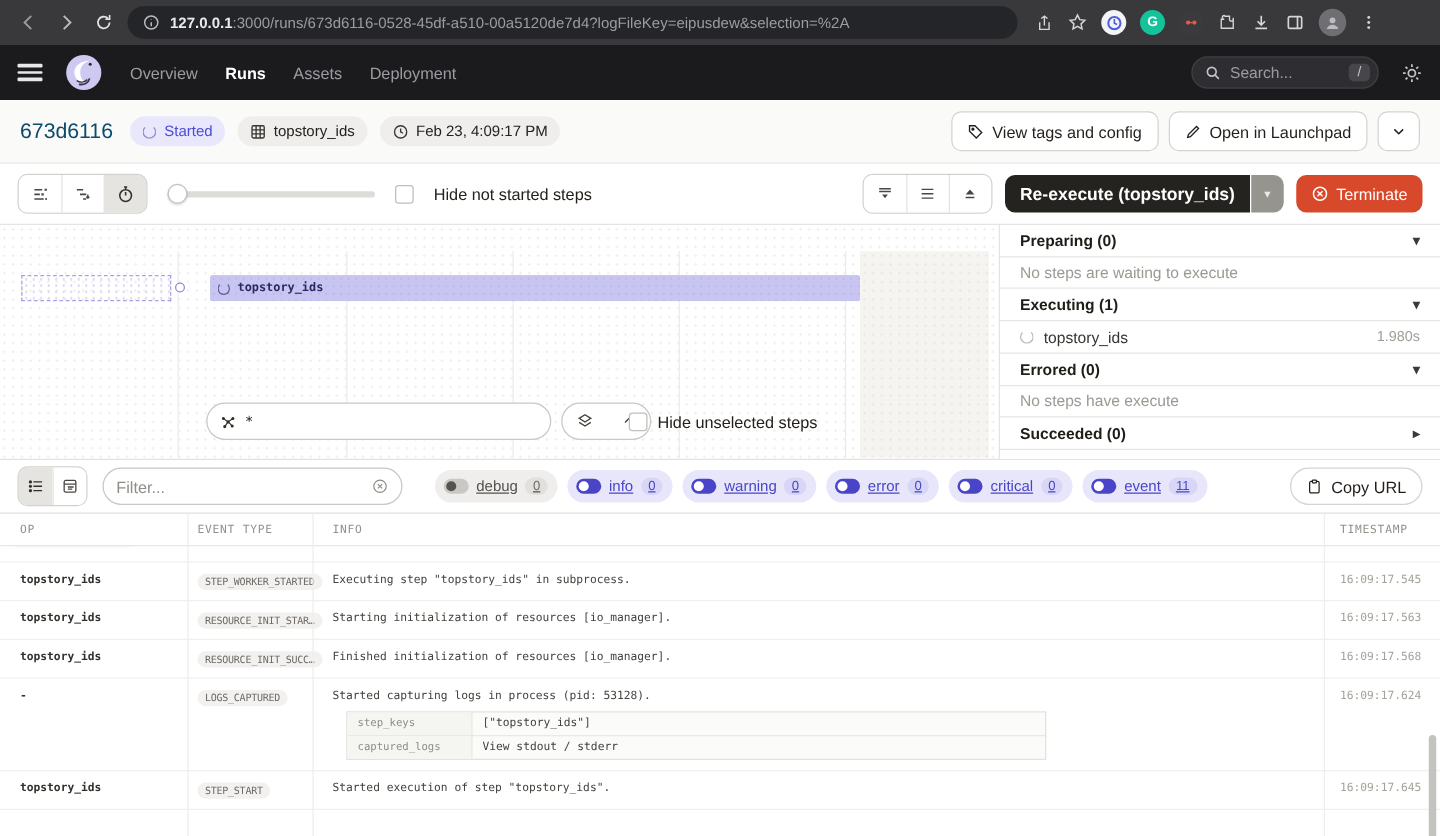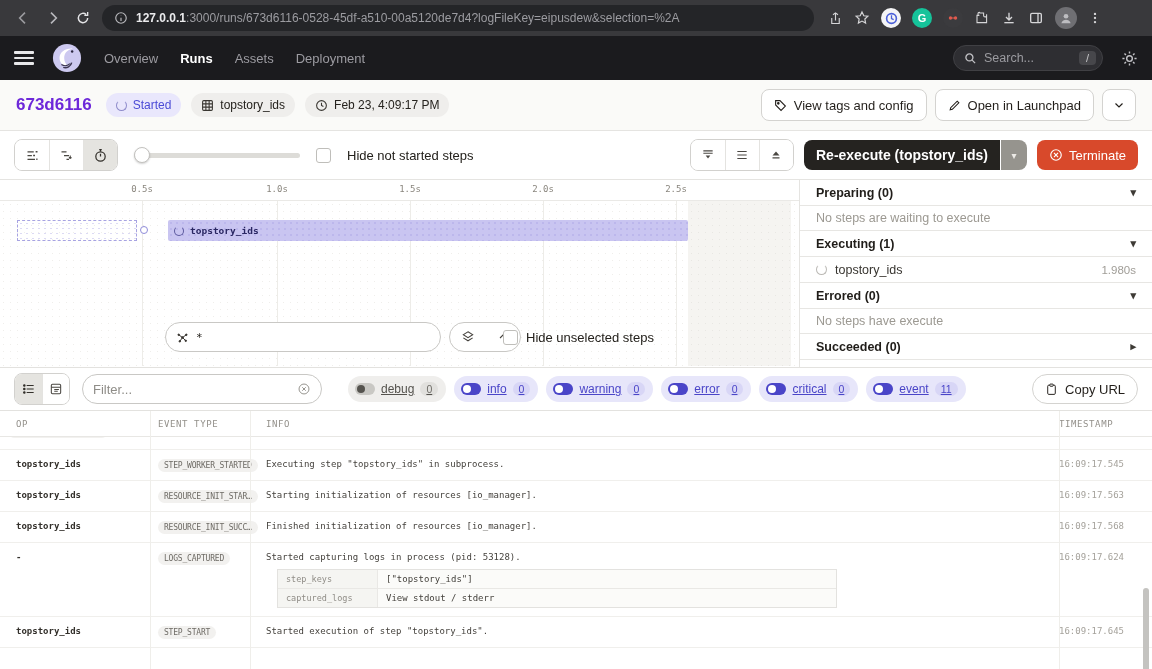--- a/index.html
+++ b/index.html
@@ -24,21 +24,21 @@
   .burger i { display:block; height:2.5px; background:#e8e8ea; border-radius:1px; }
   .navlinks { display:flex; gap:22px; margin-left:4px; }
   .navlink { font-size:13px; color:#9c9ba1; cursor:pointer; }
   .navlink.active { color:#ffffff; font-weight:bold; }
   .searchpill { margin-left:auto; width:150px; height:26px; background:#2e2e32; border:1px solid #404044; border-radius:14px; display:flex; align-items:center; gap:7px; padding:0 6px 0 10px; }
   .searchpill .ph { font-size:12.5px; color:#9b9ba0; flex:1; }
   .kbd { background:#47474b; color:#c6c6c9; font-size:11px; border-radius:4px; padding:1px 7px; }
 
   
   .runheader { height:51px; background:#fafaf8; border-bottom:1px solid #e5e4e1; display:flex; align-items:center; padding:0 16px; gap:10px; }
-  .runid { font-size:17px; font-weight:bold; color:#6d28d9; margin-right:4px; }
+  .runid { font-size:17px; font-weight:normal; color:#0c4a6e; margin-right:4px; }
   .pill { height:24px; border-radius:12px; display:flex; align-items:center; gap:6px; padding:0 10px; font-size:12px; background:#efeeec; color:#25221d; }
   .pill.status { background:#e9e7fc; color:#4b4bd6; }
   .spin { width:11px; height:11px; border-radius:50%; border:1.6px solid #8f8ccb; border-top-color:transparent; }
   .hdr-right { margin-left:auto; display:flex; gap:8px; }
   .btn { height:32px; background:#fff; border:1px solid #d4d3d0; border-radius:8px; display:flex; align-items:center; gap:7px; padding:0 12px; font-size:13px; color:#231f1b; cursor:pointer; }
   .btn.iconbtn { width:34px; justify-content:center; padding:0; }
 
   
   .toolbar { height:49px; display:flex; align-items:center; padding:0 14px; border-bottom:1px solid #e5e4e1; gap:16px; background:#fff; }
   .seg { display:flex; border:1px solid #d2d1ce; border-radius:8px; overflow:hidden; background:#fff; }
@@ -105,21 +105,21 @@
   .chip.off .cnt { background:#e1e0dd; color:#6e6c67; }
   .copyurl { margin-left:auto; }
 
   .logtable { position:absolute; top:42px; bottom:0; left:0; right:0; border-top:1px solid #e3e2df; }
   .vline { position:absolute; top:0; bottom:0; width:1px; background:#efeeea; }
   .lheader { height:26px; display:flex; align-items:center; border-bottom:1px solid #e8e7e4; }
   .hcell { font-size:9px; letter-spacing:0.6px; color:#93908a; font-family:"DejaVu Sans Mono",monospace; }
   .c-op { width:150px; padding-left:16px; flex:none; }
   .c-ev { width:105px; padding-left:8px; flex:none; }
   .c-info { flex:1; padding-left:11px; }
-  .c-ts { width:93px; padding-left:0; flex:none; }
+  .c-ts { width:93px; padding-left:13px; flex:none; }
   .lrow { display:flex; align-items:flex-start; border-bottom:1px solid #f0efec; padding:9px 0 8px; font-size:9px; }
   .lrow .c-op { font-weight:bold; color:#33302b; }
   .tag { display:inline-block; background:#f2f1ef; border-radius:7px; padding:2px 6px; font-size:8px; letter-spacing:-0.2px; color:#6e6b65; white-space:nowrap; }
   .lrow .c-info { color:#45423d; }
   .lrow .c-ts { color:#a5a29b; }
   .lrow.clip { height:13px; overflow:hidden; padding:0; }
   .lrow.clip > div { transform:translateY(-12px); }
   .metatable { margin:7px 0 0 11px; width:560px; border:1px solid #e3e2df; background:#fbfbf9; }
   .metarow { display:flex; border-top:1px solid #e9e8e5; }
   .metarow:first-child { border-top:none; }
@@ -338,27 +338,20 @@
 </div>
 
 <div class="main">
   <div class="gantt">
     <div class="gridline" style="left:142px"></div>
     <div class="gridline" style="left:277px"></div>
     <div class="gridline" style="left:410px"></div>
     <div class="gridline" style="left:543px"></div>
     <div class="gridline" style="left:676px"></div>
     <div class="future"></div>
-    <div class="axis">
-      <span class="tick mono" style="left:142px">0.5s</span>
-      <span class="tick mono" style="left:277px">1.0s</span>
-      <span class="tick mono" style="left:410px">1.5s</span>
-      <span class="tick mono" style="left:543px">2.0s</span>
-      <span class="tick mono" style="left:676px">2.5s</span>
-    </div>
     <div class="queued"></div>
     <div class="marker"></div>
     <div class="stepbar">
       <span class="spin"></span>
       <span class="lbl mono">topstory_ids</span>
     </div>
     <div class="gcontrols">
       <div class="opselect">
         <svg width="13" height="13" viewBox="0 0 24 24" fill="none" stroke="#33302b" stroke-width="1.8">
             <circle cx="12" cy="12" r="1.6" fill="#33302b"></circle>

